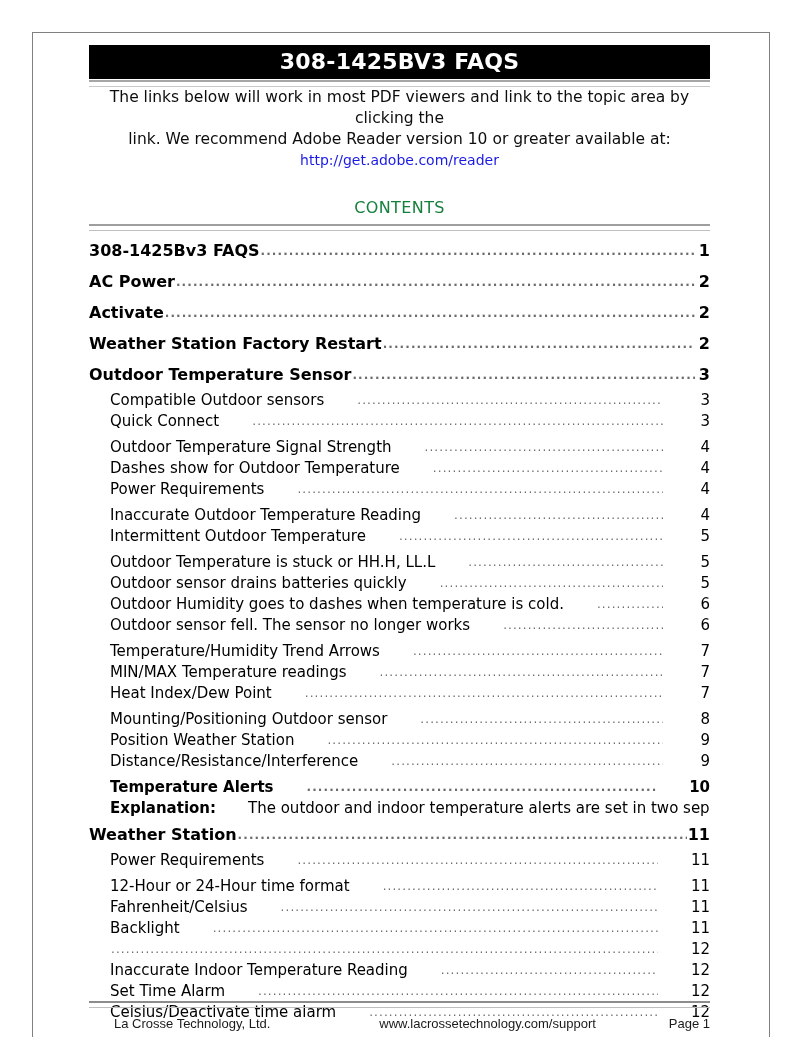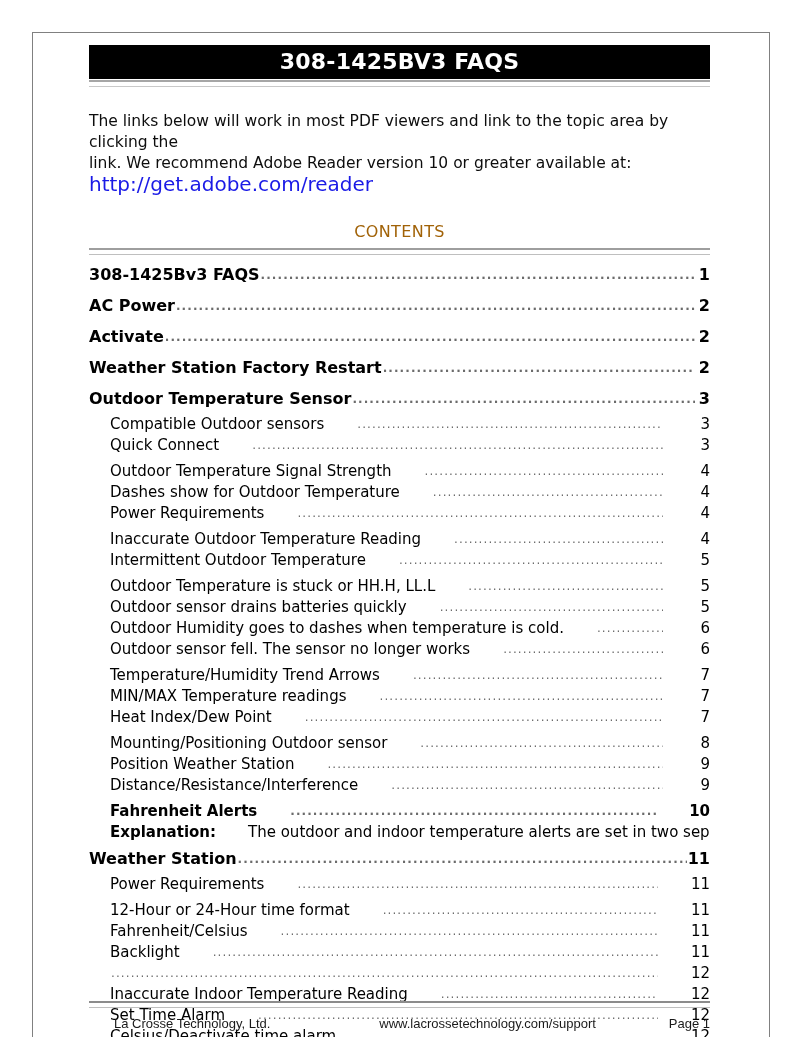--- a/index.html
+++ b/index.html
@@ -46,40 +46,41 @@
   }
   .rule-double {
     height: 4px;
     border-top: 2px solid #a6a6a6;
     border-bottom: 1px solid #c9c9c9;
     margin-top: 1px;
   }
 
   
   .intro {
-    margin-top: 24px;
+    margin-top: 0;
     font-size: 15.5px;
     line-height: 21px;
     color: #0d0d0d;
     font-family: "DejaVu Sans", sans-serif;
+    text-align: center;
   }
   .intro-line { display: block; }
   .intro-link {
     display: block;
     color: #1a1ae6;
     text-decoration: none;
-    font-size: 20px;
+    font-size: 14px;
     line-height: 21px;
   }
 
   
   .contents-head {
     margin-top: 27px;
     text-align: center;
-    color: #a16207;
+    color: #15803d;
     font-size: 16px;
     letter-spacing: 0.4px;
     font-family: "DejaVu Sans", sans-serif;
   }
   .contents-rule {
     margin-top: 7px;
     height: 4px;
     border-top: 2px solid #9e9e9e;
     border-bottom: 1px solid #bfbfbf;
   }
@@ -285,21 +286,21 @@
           <span class="label">Position Weather Station</span>
           <span class="leader">..................................................................................................................................</span>
           <span class="page-no">9</span>
         </div>
         <div class="toc-row lvl2">
           <span class="label">Distance/Resistance/Interference</span>
           <span class="leader">..................................................................................................................................</span>
           <span class="page-no">9</span>
         </div>
         <div class="toc-row lvl2 bold gap-sm">
-          <span class="label">Fahrenheit Alerts</span>
+          <span class="label">Temperature Alerts</span>
           <span class="leader">..................................................................................................................................</span>
           <span class="page-no">10</span>
         </div>
         <div class="toc-row lvl2 bold">
           <span class="label">Explanation:</span>
           <span class="mixed-rest"> The outdoor and indoor temperature alerts are set in two separate steps.</span>
           <span class="leader">..................................................................................................................................</span>
         </div>
         <div class="toc-row lvl1 gap-sm">
           <span class="label">Weather Station</span>

